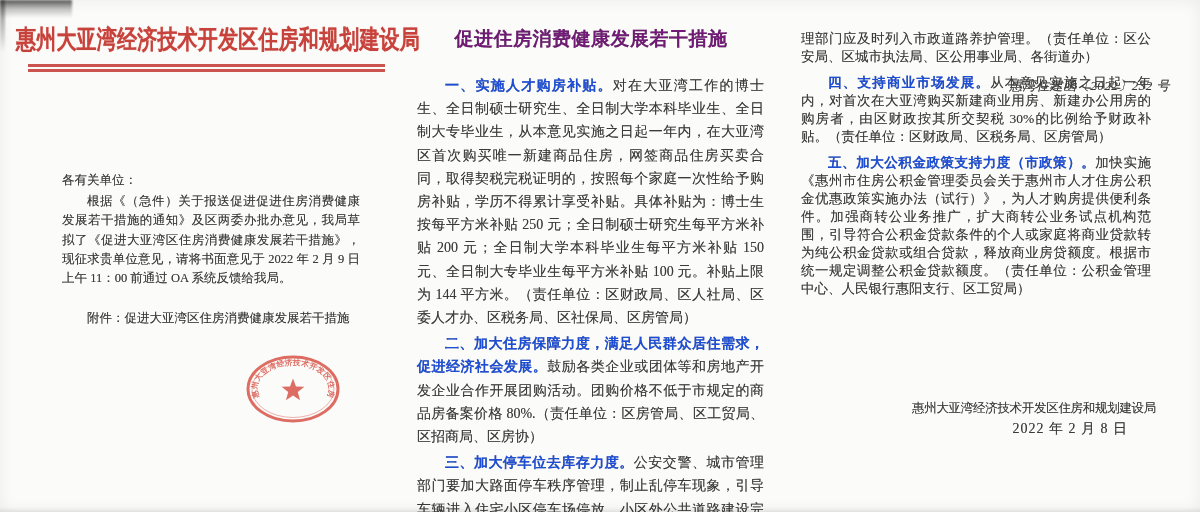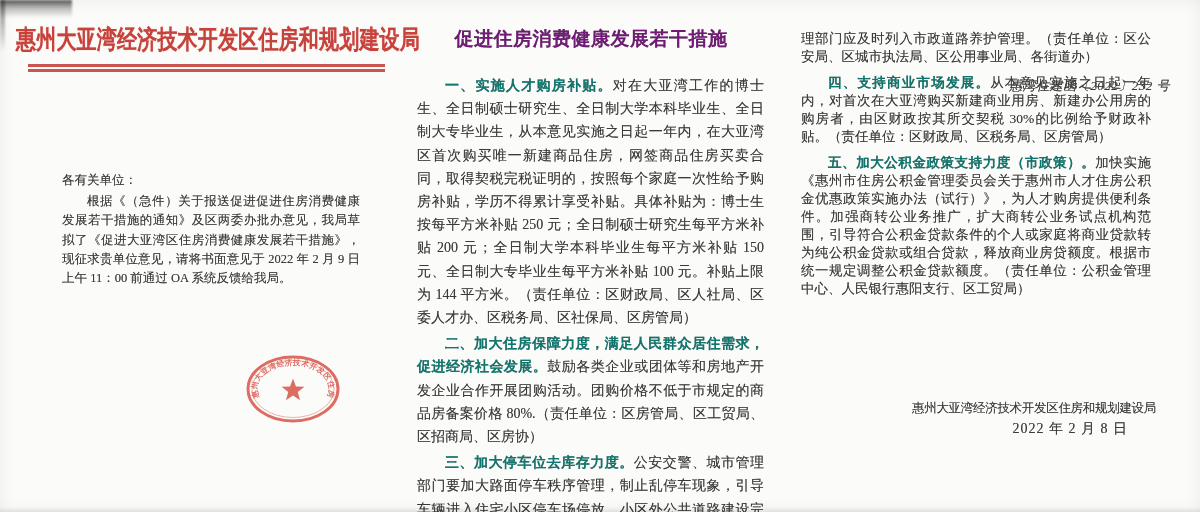--- a/index.html
+++ b/index.html
@@ -57,40 +57,41 @@
   .seal-text{fill:var(--seal-red);font-size:7.5px;font-weight:bold;letter-spacing:0.4px;}
 
   
   .measures-title{
     position:absolute;left:405px;top:26px;width:372px;text-align:center;
     font-weight:bold;font-size:19px;color:#701a75;letter-spacing:0.5px;
   }
   .col{position:absolute;text-align:justify;}
   .col .para{margin:0;text-indent:2em;}
   .col .para.cont{text-indent:0;}
-  .col .lead{font-weight:bold;color:#0f766e;margin-top:48px;}
+  .col .lead{font-weight:bold;color:#1d4ed8;margin-top:48px;}
   .col-middle{left:417px;top:74px;width:347px;font-size:14px;line-height:23.2px;}
   .col-middle .para + .para{margin-top:3px;}
   .col-right{left:801px;top:30px;width:350px;font-size:13.5px;line-height:18px;}
   .col-right .para + .para{margin-top:8px;}
 </style>
 </head>
 <body>
 
 <div class="screen">
 
   <div class="agency-header scan-text">惠州大亚湾经济技术开发区住房和规划建设局</div>
   <div class="double-rule"></div>
   <div class="doc-number scan-text">惠湾住建函〔2022〕232 号</div>
 
   <div class="letter-title scan-text">
   </div>
 
   <div class="salutation scan-text">各有关单位：</div>
   <div class="letter-body scan-text">根据《（急件）关于报送促进促进住房消费健康发展若干措施的通知》及区两委办批办意见，我局草拟了《促进大亚湾区住房消费健康发展若干措施》，现征求贵单位意见，请将书面意见于 2022 年 2 月 9 日上午 11：00 前通过 OA 系统反馈给我局。</div>
+  <div class="attachment-line scan-text">附件：促进大亚湾区住房消费健康发展若干措施</div>
 
   <div class="signer scan-text">惠州大亚湾经济技术开发区住房和规划建设局</div>
   <div class="sign-date scan-text">2022 年 2 月 8 日</div>
 
   <svg class="seal" viewBox="0 0 98 72">
     <ellipse cx="49" cy="36" rx="45" ry="32" fill="none" stroke="#dd5a50" stroke-width="3"></ellipse>
     <ellipse cx="49" cy="36" rx="41" ry="28.5" fill="none" stroke="#dd5a50" stroke-width="0.8" opacity="0.65"></ellipse>
     <polygon fill="#dd5a50" points="49,25.5 51.94,33.45 60.41,33.79 53.76,39.05 56.05,47.21 49,42.5 41.95,47.21 44.24,39.05 37.59,33.79 46.06,33.45"></polygon>
     <path id="sealArc" d="M 15.2 44.2 A 36 24 0 1 1 82.8 44.2" fill="none"></path>
     <text class="seal-text">

